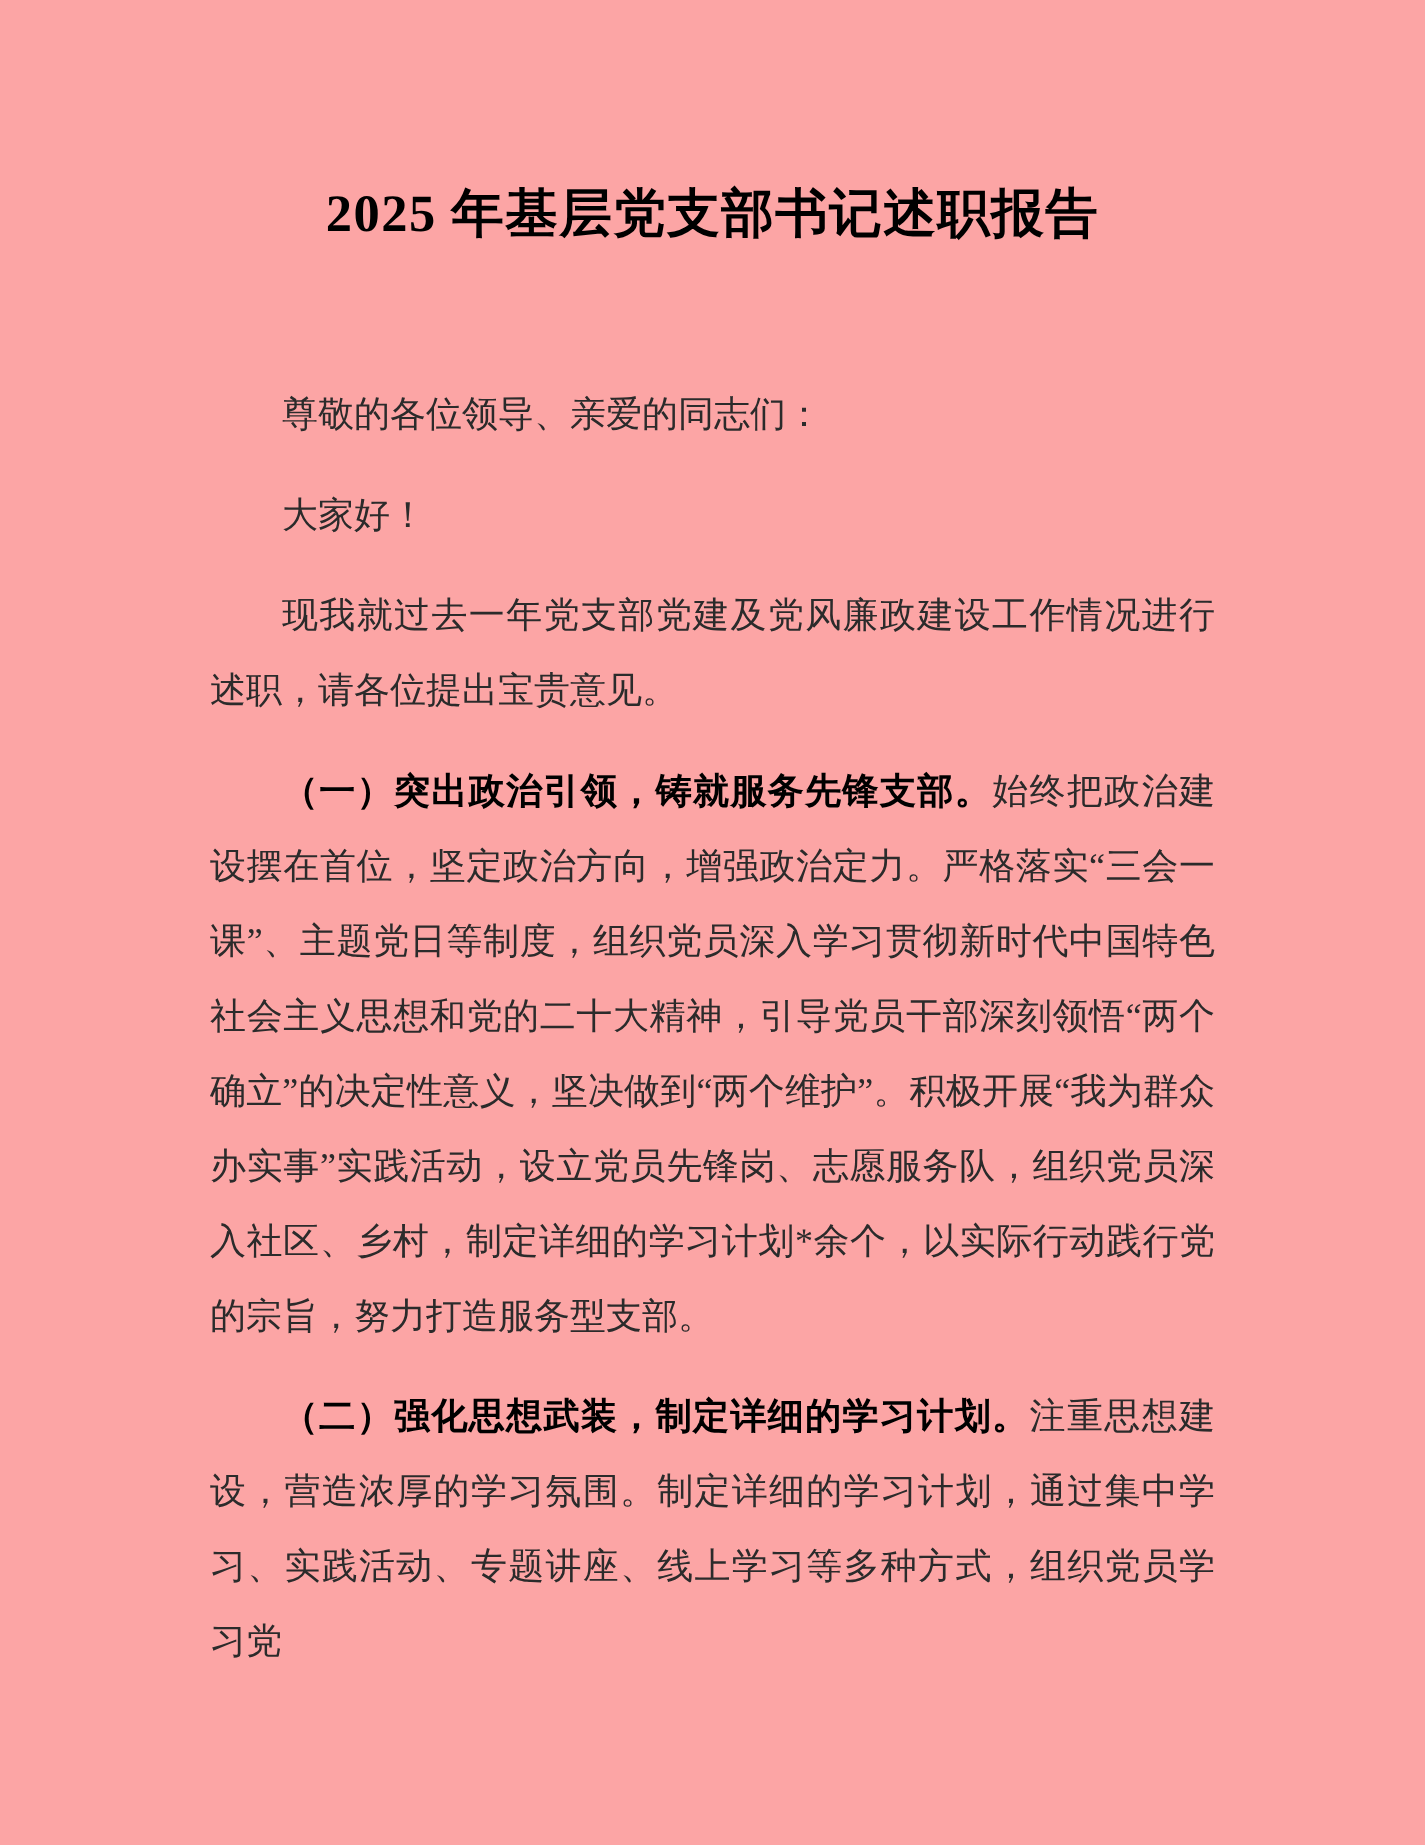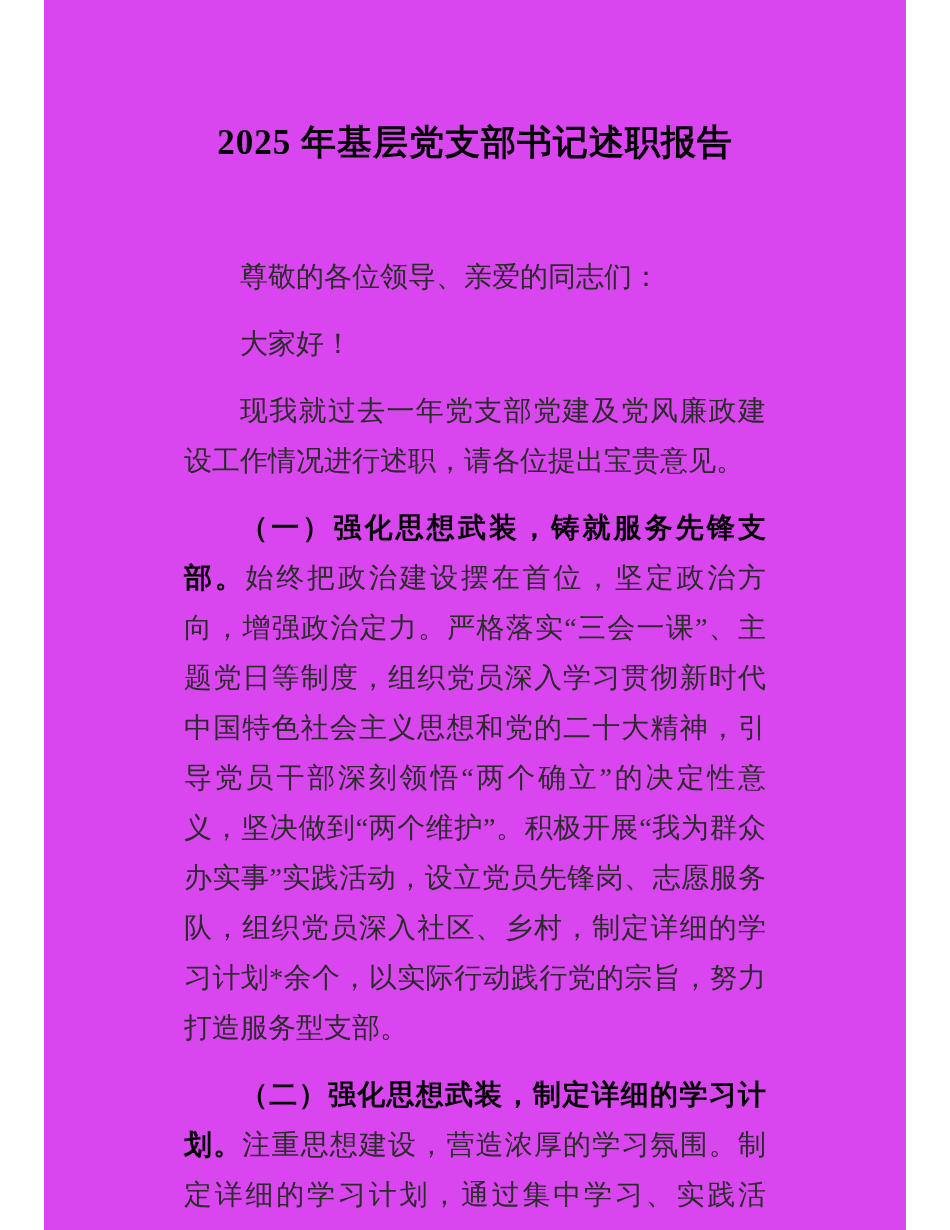--- a/index.html
+++ b/index.html
@@ -1,39 +1,39 @@
 <!DOCTYPE html>
 <html><head>
 <meta charset="utf-8">
 <style>
   * { margin: 0; padding: 0; box-sizing: border-box; }
   html, body { background: #ffffff; }
   .page {
-    width: 862px;
+    width: 950px;
     height: 1230px;
     margin: 0 auto;
-    background: #d946ef;
+    background: #fca5a5;
     overflow: hidden;
     position: relative;
     font-family: "Liberation Serif", "DejaVu Serif", serif;
     color: #222222;
   }
   .content { padding: 0 140px; }
   .doc-title {
     margin-top: 119px;
     text-align: center;
     font-size: 35px;
     line-height: 48px;
     font-weight: bold;
     color: #000000;
     letter-spacing: 1px;
     font-family: "Liberation Serif", "DejaVu Serif", serif;
   }
   .para {
-    font-size: 28px;
+    font-size: 24px;
     line-height: 50px;
     text-align: justify;
     text-justify: inter-ideograph;
     text-indent: 2em;
     margin-bottom: 17px;
     color: #2b2b2b;
   }
   .para.first { margin-top: 85px; }
   .heading1 {
     font-family: "Liberation Sans", "DejaVu Sans", sans-serif;
@@ -59,18 +59,18 @@
 
     <h1 class="doc-title">2025 年基层党支部书记述职报告</h1>
 
     <p class="para first">尊敬的各位领导、亲爱的同志们：</p>
 
     <p class="para">大家好！</p>
 
     <p class="para">现我就过去一年党支部党建及党风廉政建设工作情况进行述职，请各位提出宝贵意见。</p>
 
 
-    <p class="para"><span class="lead">（一）强化思想武装，铸就服务先锋支部。</span><span>始终把政治建设摆在首位，坚定政治方向，增强政治定力。严格落实“三会一课”、主题党日等制度，组织党员深入学习贯彻新时代中国特色社会主义思想和党的二十大精神，引导党员干部深刻领悟“两个确立”的决定性意义，坚决做到“两个维护”。积极开展“我为群众办实事”实践活动，设立党员先锋岗、志愿服务队，组织党员深入社区、乡村，制定详细的学习计划*余个，以实际行动践行党的宗旨，努力打造服务型支部。</span></p>
+    <p class="para"><span class="lead">（一）突出政治引领，铸就服务先锋支部。</span><span>始终把政治建设摆在首位，坚定政治方向，增强政治定力。严格落实“三会一课”、主题党日等制度，组织党员深入学习贯彻新时代中国特色社会主义思想和党的二十大精神，引导党员干部深刻领悟“两个确立”的决定性意义，坚决做到“两个维护”。积极开展“我为群众办实事”实践活动，设立党员先锋岗、志愿服务队，组织党员深入社区、乡村，制定详细的学习计划*余个，以实际行动践行党的宗旨，努力打造服务型支部。</span></p>
 
     <p class="para"><span class="lead">（二）强化思想武装，制定详细的学习计划。</span><span>注重思想建设，营造浓厚的学习氛围。制定详细的学习计划，通过集中学习、实践活动、专题讲座、线上学习等多种方式，组织党员学习党</span></p>
 
   </div>
 </div>
 
 </body></html>

